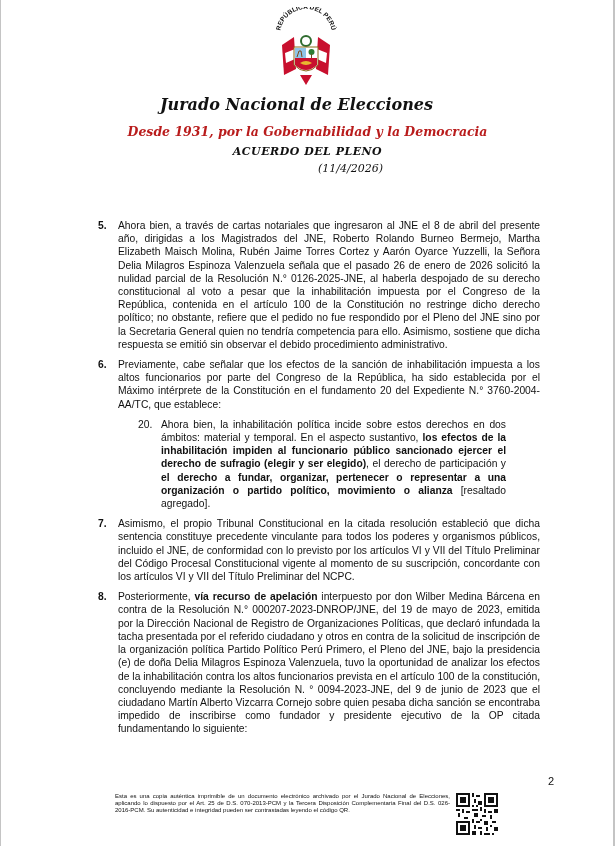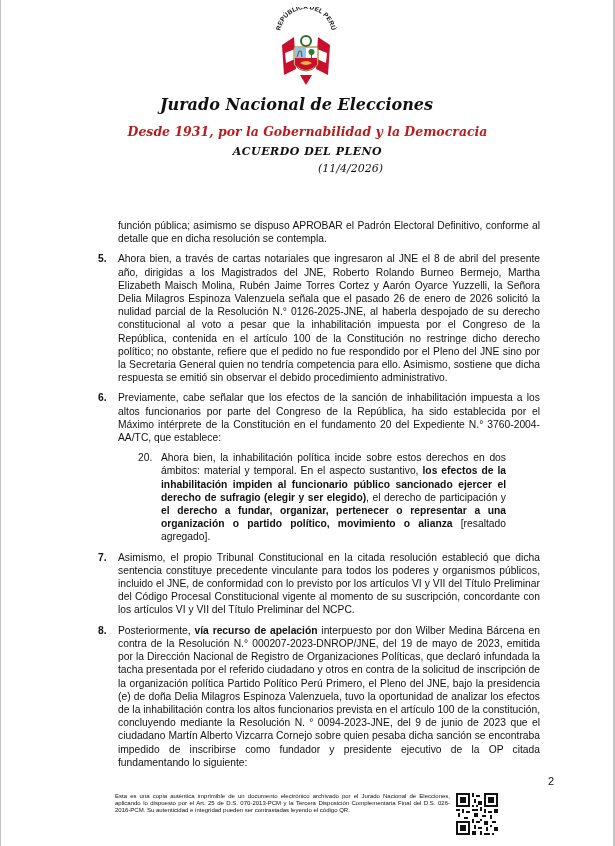--- a/index.html
+++ b/index.html
@@ -75,23 +75,20 @@
     <path d="M30,56 Q36,52 42,56 Q36,60 30,56" fill="#e8b830"></path>
     <path d="M30,68 L42,68 L36,78 Z" fill="#c8102e"></path>
   </svg>
   <div class="org-title">Jurado Nacional de Elecciones</div>
   <div class="org-subtitle">Desde 1931, por la Gobernabilidad y la Democracia</div>
   <div class="doc-type">ACUERDO DEL PLENO</div>
   <div class="doc-date">(11/4/2026)</div>
 </div>
 
 <div class="body-text">
-  <p class="para">
-    <span>función pública; asimismo se dispuso APROBAR el Padrón Electoral Definitivo, conforme al detalle que en dicha resolución se contempla.</span>
-  </p>
 
   <p class="para">
     <span class="num">5.</span>
     <span>Ahora bien, a través de cartas notariales que ingresaron al JNE el 8 de abril del presente año, dirigidas a los Magistrados del JNE, Roberto Rolando Burneo Bermejo, Martha Elizabeth Maisch Molina, Rubén Jaime Torres Cortez y Aarón Oyarce Yuzzelli, la Señora Delia Milagros Espinoza Valenzuela señala que el pasado 26 de enero de 2026 solicitó la nulidad parcial de la Resolución N.° 0126-2025-JNE, al haberla despojado de su derecho constitucional al voto a pesar que la inhabilitación impuesta por el Congreso de la República, contenida en el artículo 100 de la Constitución no restringe dicho derecho político; no obstante, refiere que el pedido no fue respondido por el Pleno del JNE sino por la Secretaria General quien no tendría competencia para ello. Asimismo, sostiene que dicha respuesta se emitió sin observar el debido procedimiento administrativo.</span>
   </p>
 
   <p class="para">
     <span class="num">6.</span>
     <span>Previamente, cabe señalar que los efectos de la sanción de inhabilitación impuesta a los altos funcionarios por parte del Congreso de la República, ha sido establecida por el Máximo intérprete de la Constitución en el fundamento 20 del Expediente N.° 3760-2004-AA/TC, que establece:</span>
   </p>

